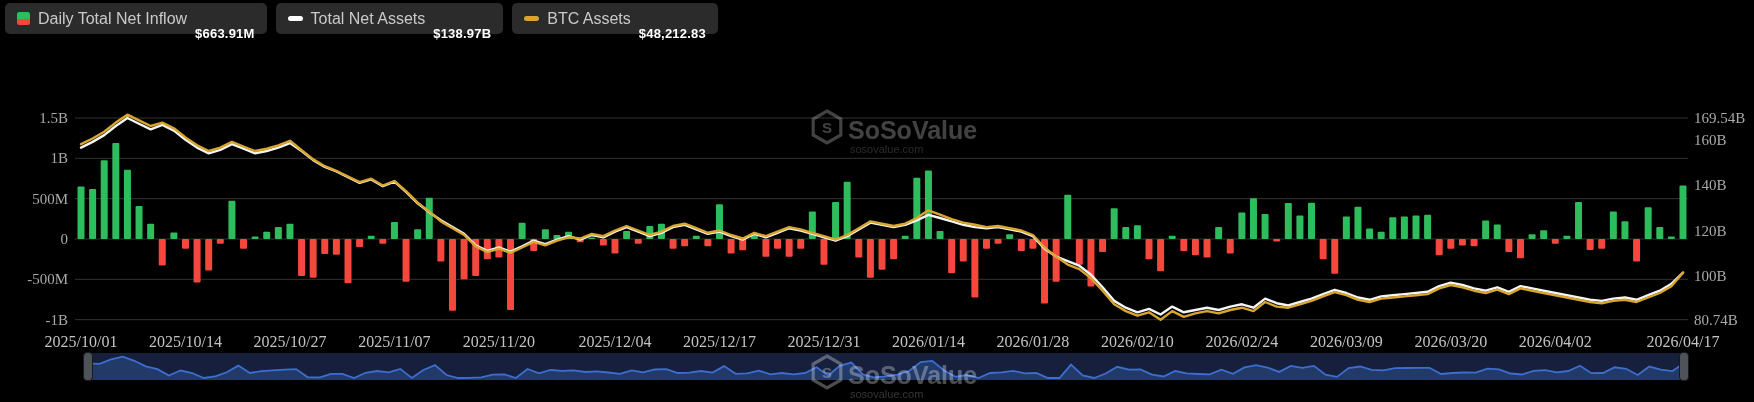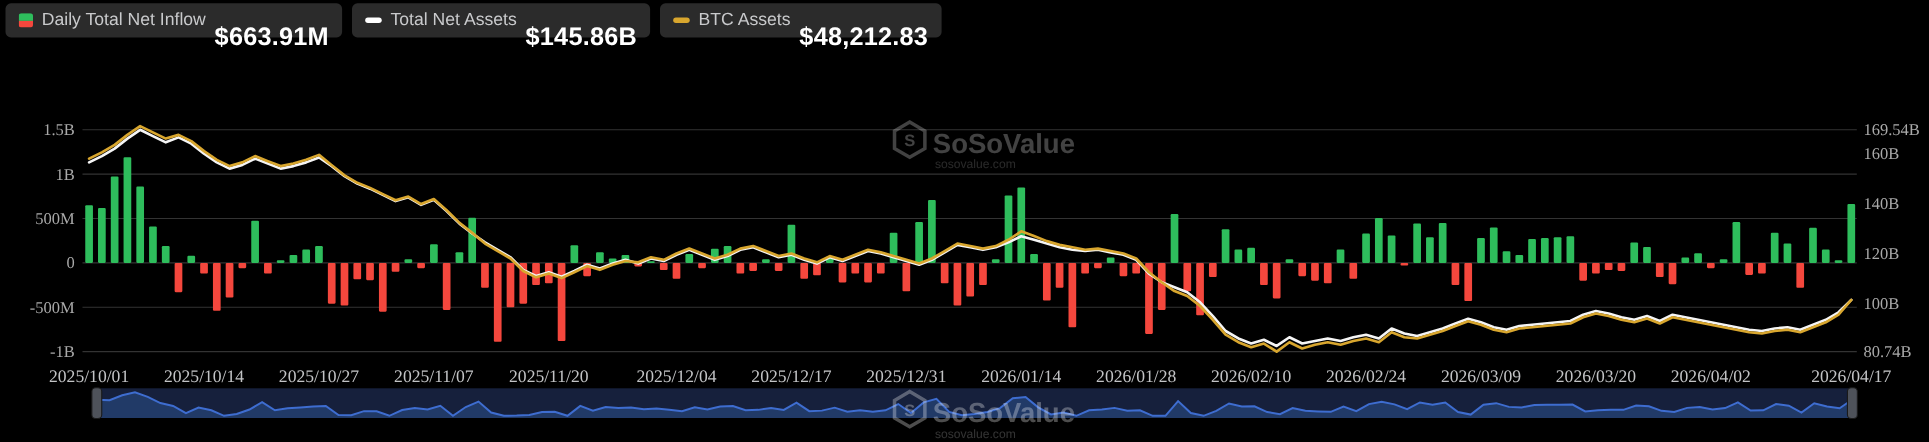--- a/index.html
+++ b/index.html
@@ -1,21 +1,21 @@
 <!DOCTYPE html>
 <html><head>
 <meta charset="utf-8">
 <style>
   html,body{margin:0;padding:0;background:#000;}
   body{width:1754px;height:402px;position:relative;overflow:hidden;font-family:"Liberation Sans",sans-serif;}
   .stage{position:absolute;inset:0;background:#000;}
   svg.chart{position:absolute;left:0;top:0;}
   .legend{position:absolute;top:3px;left:5px;display:flex;gap:9px;z-index:5;}
   .pill{display:flex;align-items:center;gap:8px;background:#2b2b2b;border-radius:5px;height:31px;padding:0 12px;color:#c9cacc;font-size:16px;white-space:nowrap;}
-  .pill .val{color:#ffffff;font-weight:bold;font-size:23px;letter-spacing:.2px;margin-top:30px;}
+  .pill .val{color:#ffffff;font-weight:bold;font-size:13px;letter-spacing:.2px;margin-top:30px;}
   .ic-split{width:13px;height:13px;border-radius:2.5px;overflow:hidden;display:inline-flex;flex-direction:column;flex:none;}
   .ic-split span{flex:1;}
   .ic-dash{width:15px;height:5px;border-radius:2.5px;display:inline-block;flex:none;}
 </style>
 </head>
 <body>
 
 <div class="stage">
 
   <svg id="chartSvg" class="chart" width="1754" height="402">
@@ -226,21 +226,21 @@
       <span class="ic-split">
           <span style="background: rgb(46, 189, 92);"></span>
           <span style="background: rgb(244, 71, 61);"></span>
         </span>
       <span class="lbl">Daily Total Net Inflow</span>
       <span class="val">$663.91M</span>
     </div>
     <div class="pill">
       <span class="ic-dash" style="background: rgb(255, 255, 255);"></span>
       <span class="lbl">Total Net Assets</span>
-      <span class="val">$145.86B</span>
+      <span class="val">$138.97B</span>
     </div>
     <div class="pill">
       <span class="ic-dash" style="background: rgb(216, 166, 46);"></span>
       <span class="lbl">BTC Assets</span>
       <span class="val">$48,212.83</span>
     </div>
   </div>
 
 </div>
 

